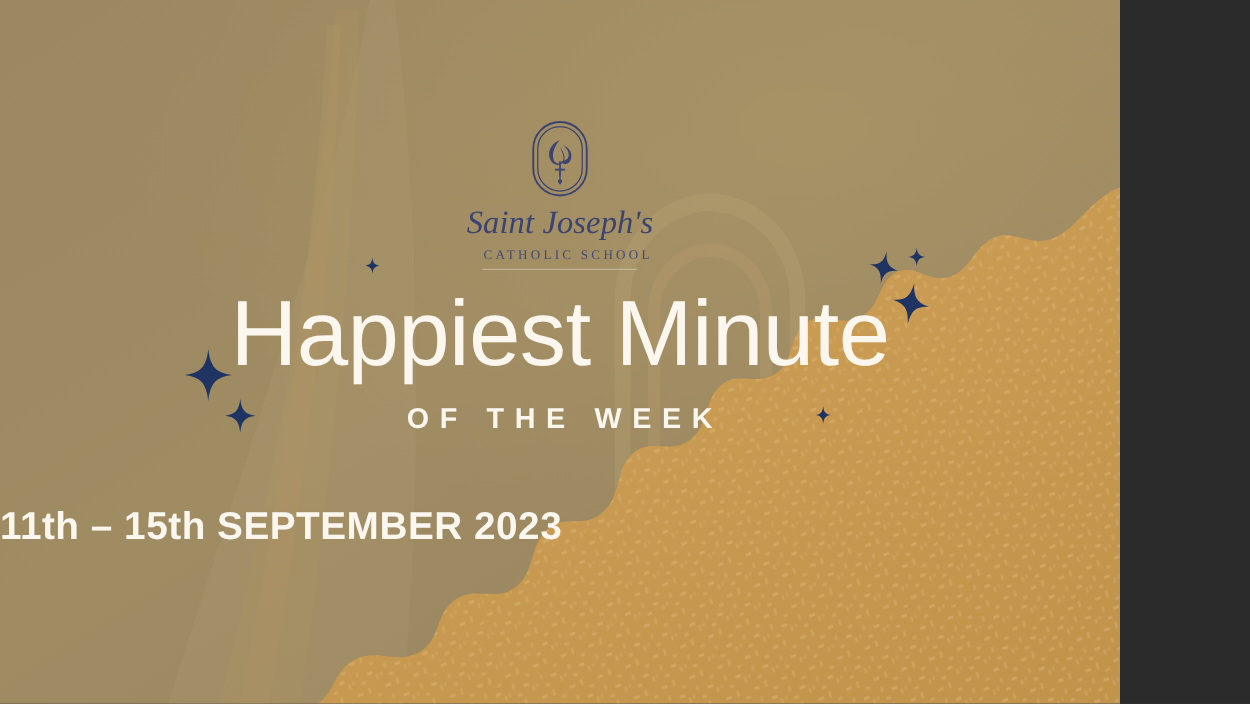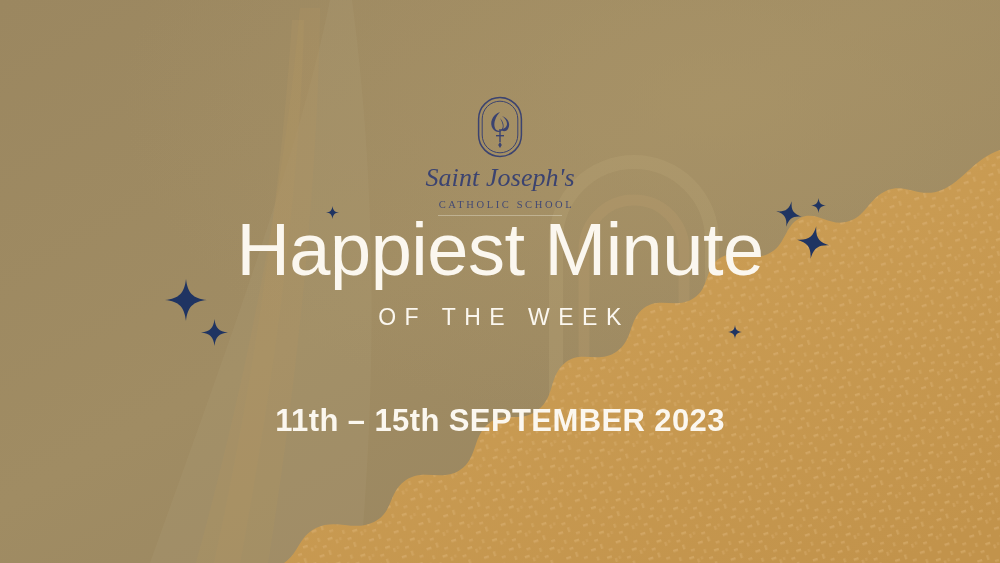--- a/index.html
+++ b/index.html
@@ -3,21 +3,21 @@
 <meta charset="utf-8">
 <title>Happiest Minute of the Week</title>
 <style>
   html, body {
     margin: 0;
     padding: 0;
     background: #2b2b2b;
   }
   #poster {
     position: relative;
-    width: 1000px;
+    width: 896px;
     height: 563px;
     overflow: hidden;
     font-family: "Liberation Sans", sans-serif;
     background: #9c8860;
     user-select: none;
   }
 
   
   .layer {
     position: absolute;
@@ -63,49 +63,49 @@
     width: 124px;
     height: 1px;
     background: rgba(230, 226, 210, 0.42);
   }
 
   
   .headline-block {
     position: absolute;
     left: 0;
     right: 0;
-    top: 213px;
+    top: 230px;
     display: flex;
     flex-direction: column;
     align-items: center;
     z-index: 6;
   }
   .headline {
     font-size: 74px;
     font-weight: 300;
     line-height: 1;
     letter-spacing: -0.5px;
     color: #fbf7ef;
     white-space: nowrap;
   }
   .subhead {
     margin-top: 17px;
     font-size: 23px;
-    font-weight: 400;
+    font-weight: 700;
     letter-spacing: 8.5px;
     color: #fbf7ef;
     white-space: nowrap;
     padding-left: 8px;
   }
   .daterange {
     position: absolute;
     left: 0;
     right: 0;
     top: 403px;
-    text-align: center;
+    text-align: left;
     font-size: 31px;
     font-weight: 700;
     letter-spacing: 0.4px;
     color: #fbf7ef;
     white-space: nowrap;
     z-index: 6;
   }
 </style>
 </head>
 <body>

